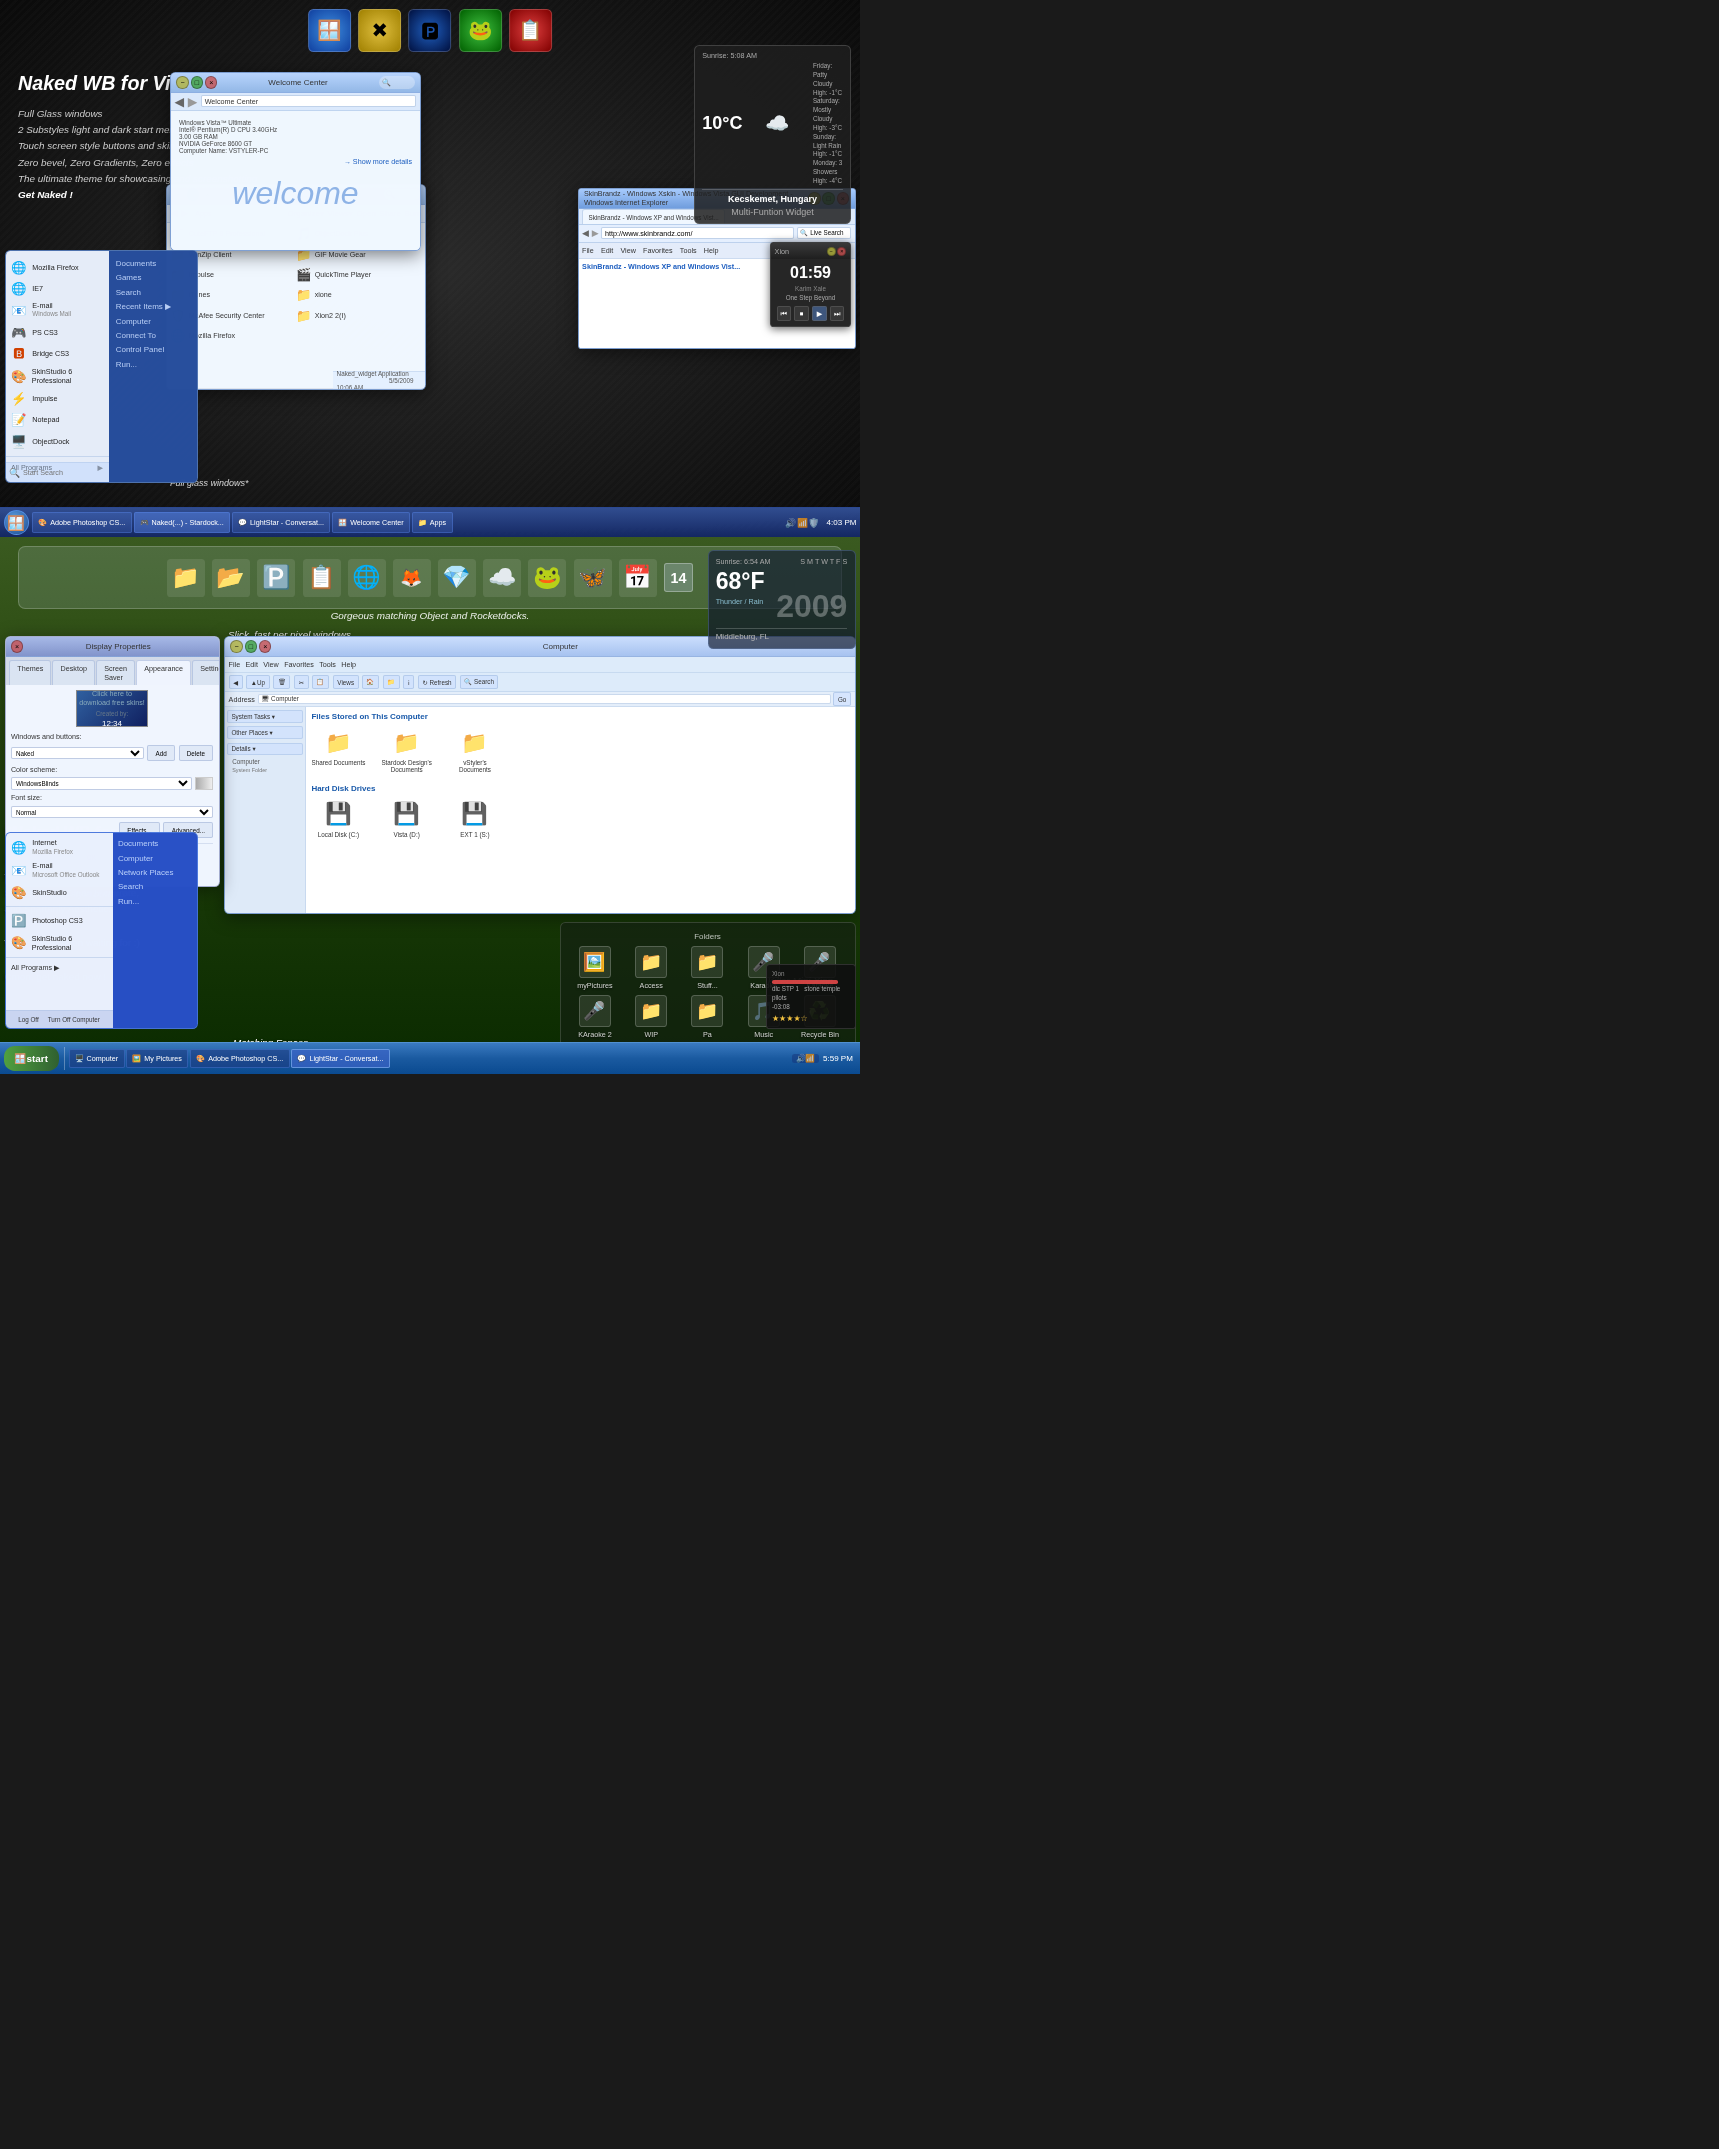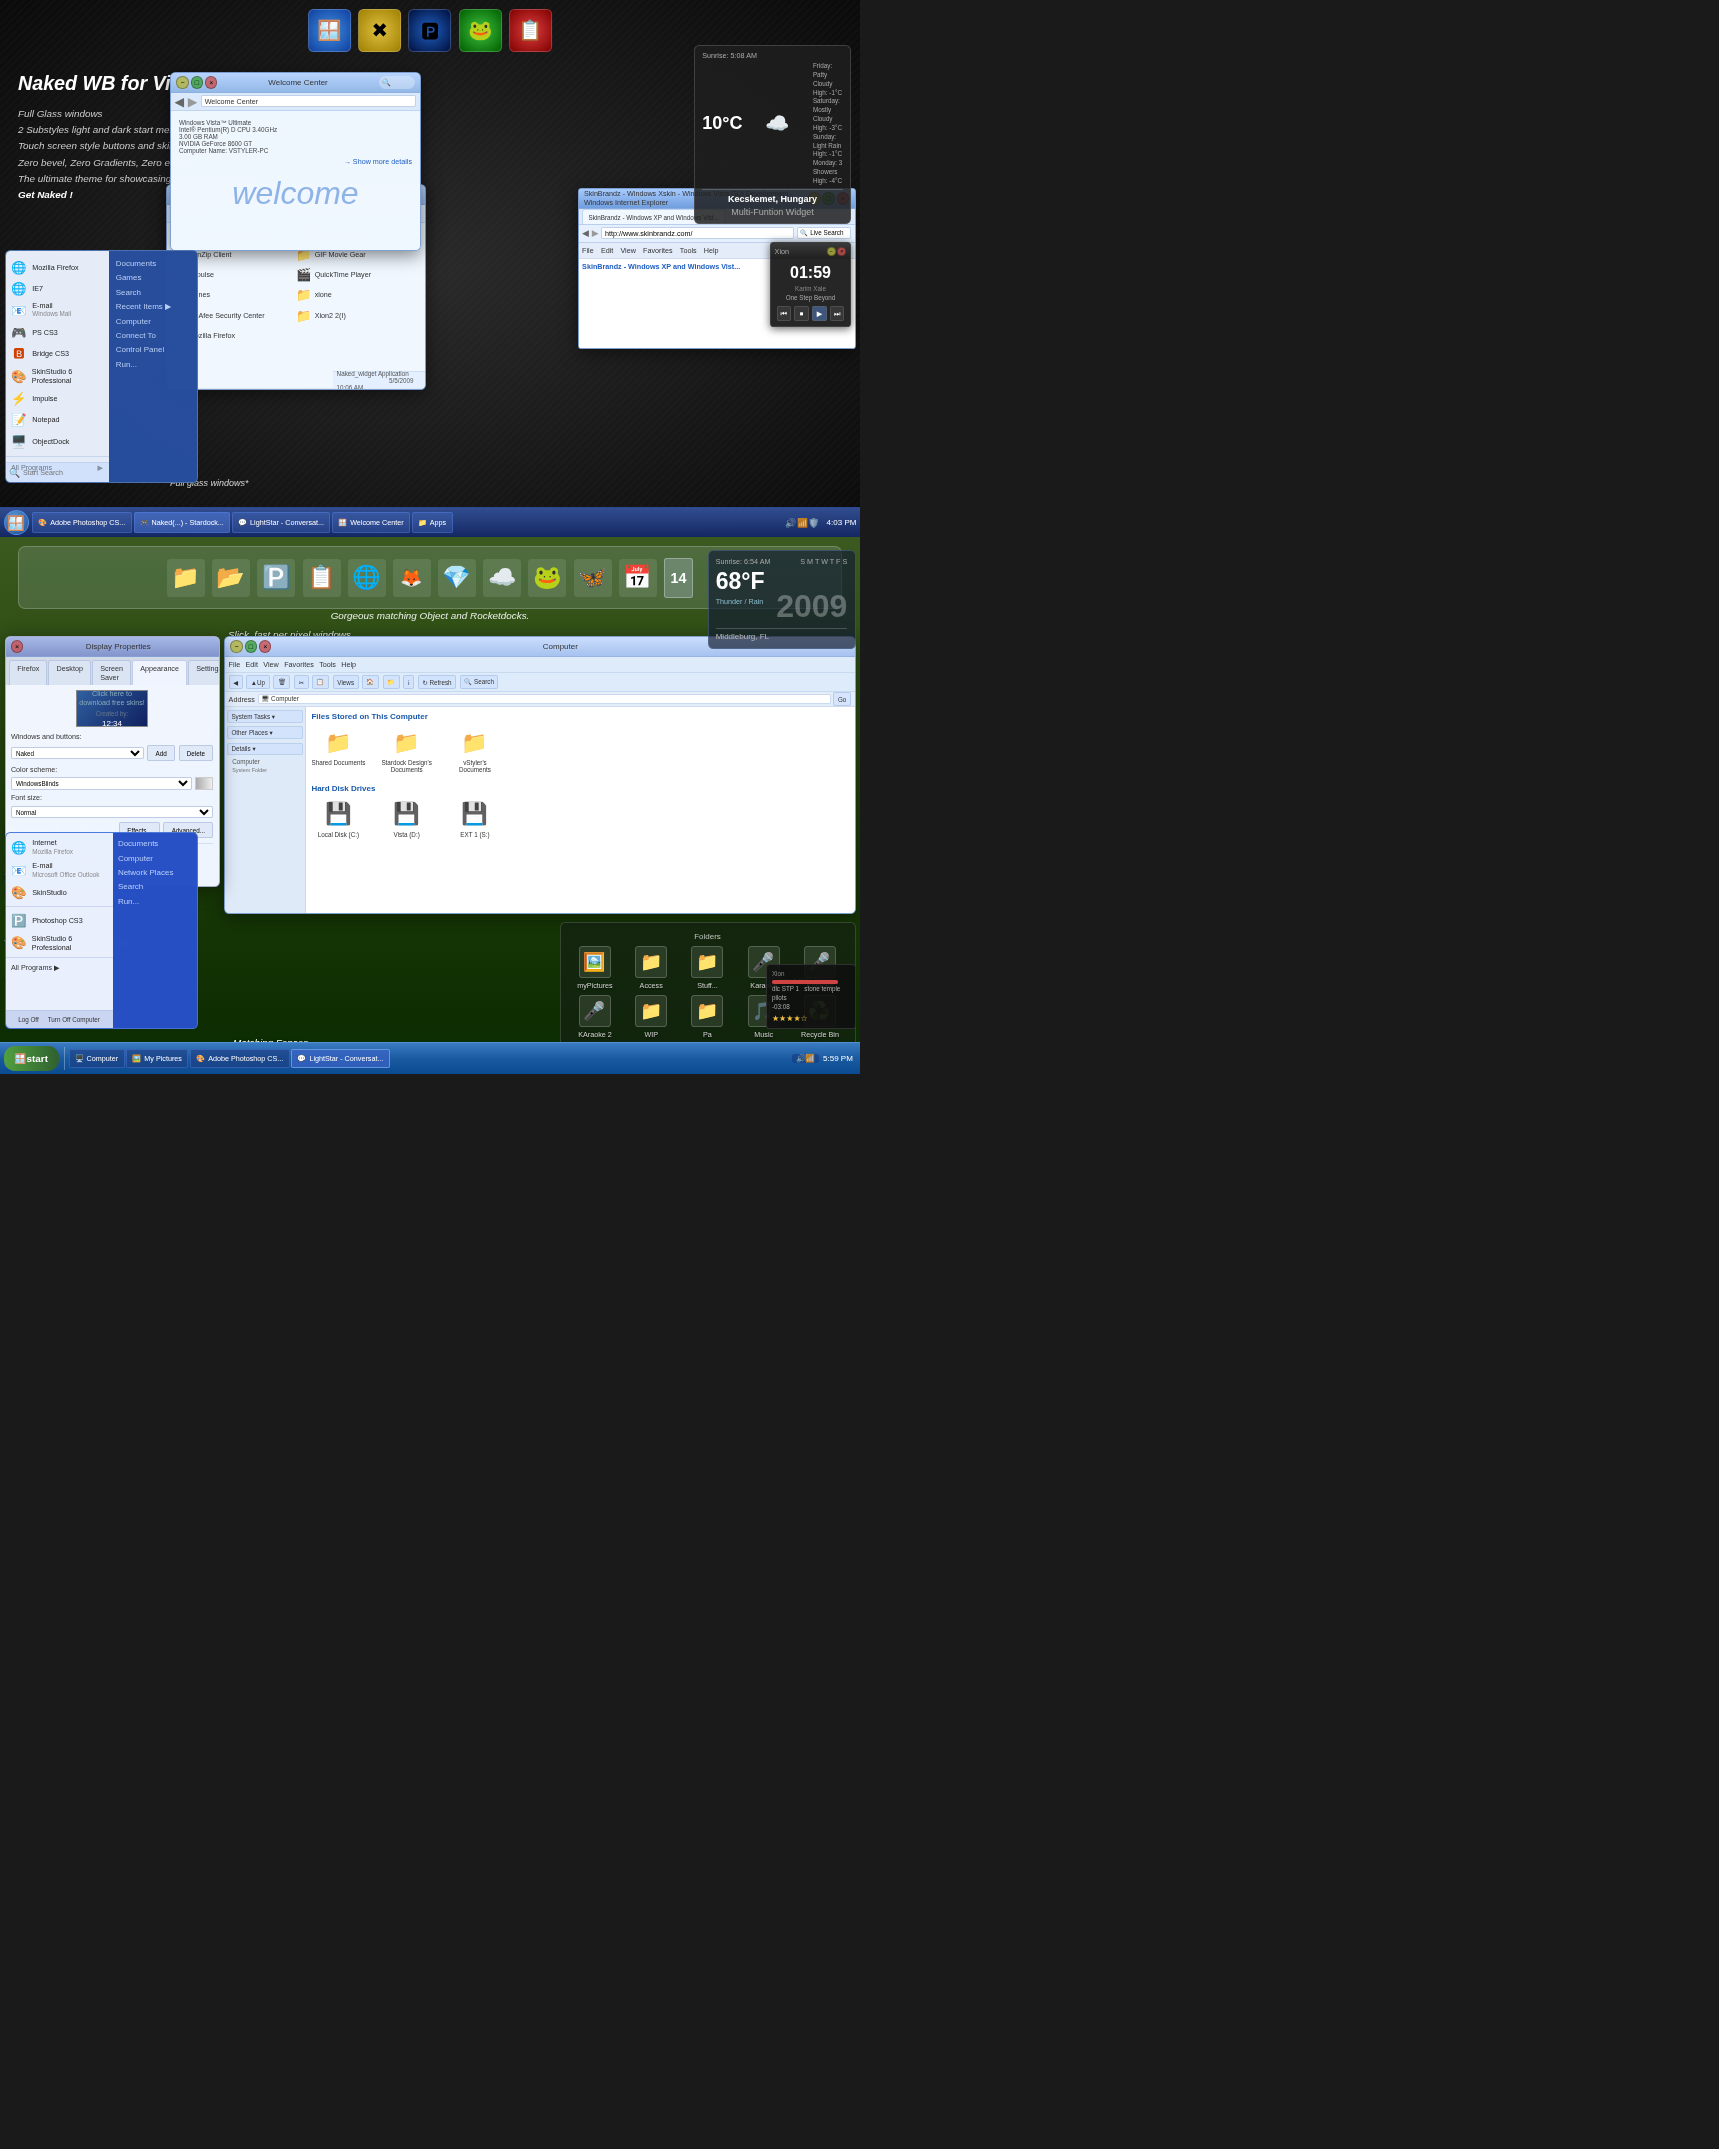--- a/index.html
+++ b/index.html
@@ -1263,21 +1263,21 @@
     <div class="dock-icon-sm">📂</div>
     <div class="dock-icon-sm">🅿️</div>
     <div class="dock-icon-sm">📋</div>
     <div class="dock-icon-sm">🌐</div>
     <div class="dock-icon-sm" style="font-size:18px;">🦊</div>
     <div class="dock-icon-sm">💎</div>
     <div class="dock-icon-sm">☁️</div>
     <div class="dock-icon-sm">🐸</div>
     <div class="dock-icon-sm">🦋</div>
     <div class="dock-icon-sm">📅</div>
-    <div style="width:29px; height:40px; background:rgba(180,200,220,0.3); border:0.9px solid rgba(255,255,255,0.3); border-radius:2.7px; display:flex; align-items:center; justify-content:center; font-size:14.3px; font-weight:bold; color:white;">14</div>
+    <div style="width:29px; height:29px; background:rgba(180,200,220,0.3); border:0.9px solid rgba(255,255,255,0.3); border-radius:2.7px; display:flex; align-items:center; justify-content:center; font-size:14.3px; font-weight:bold; color:white;">14</div>
   </div>
 
   <div class="dock-label">Gorgeous matching Object and Rocketdocks.</div>
 
   <div class="weather-widget-2">
     <div style="display:flex; justify-content:space-between; margin-bottom:2.7px;">
       <div style="font-size:7.2px; color:#aaa;">Sunrise: 6:54 AM</div>
       <div style="font-size:7.2px; color:#aaa;">S M T W T F S</div>
     </div>
     <div style="font-size:23px; font-weight:bold; margin-bottom:1.8px;">68°F</div>
@@ -1287,21 +1287,21 @@
   </div>
 
   <div class="display-props">
     <div class="window-titlebar" style="background: linear-gradient(180deg, rgba(160,180,230,0.9) 0%, rgba(120,140,200,0.9) 100%);">
       <div class="window-controls">
         <div class="win-btn close">×</div>
       </div>
       <div class="window-title-text">Display Properties</div>
     </div>
     <div class="dp-tabs">
-      <div class="dp-tab">Firefox</div>
+      <div class="dp-tab">Themes</div>
       <div class="dp-tab">Desktop</div>
       <div class="dp-tab">Screen Saver</div>
       <div class="dp-tab active">Appearance</div>
       <div class="dp-tab">Settings</div>
     </div>
     <div class="dp-content">
       <div class="dp-preview">
         <div style="width:100%; text-align:center;">
           <div style="font-size:7.2px; color:#8ab; cursor:pointer;">Click here to download free skins!</div>
           <div style="font-size:6.3px; color:#678; margin-top:3.6px;">Created by:</div>

